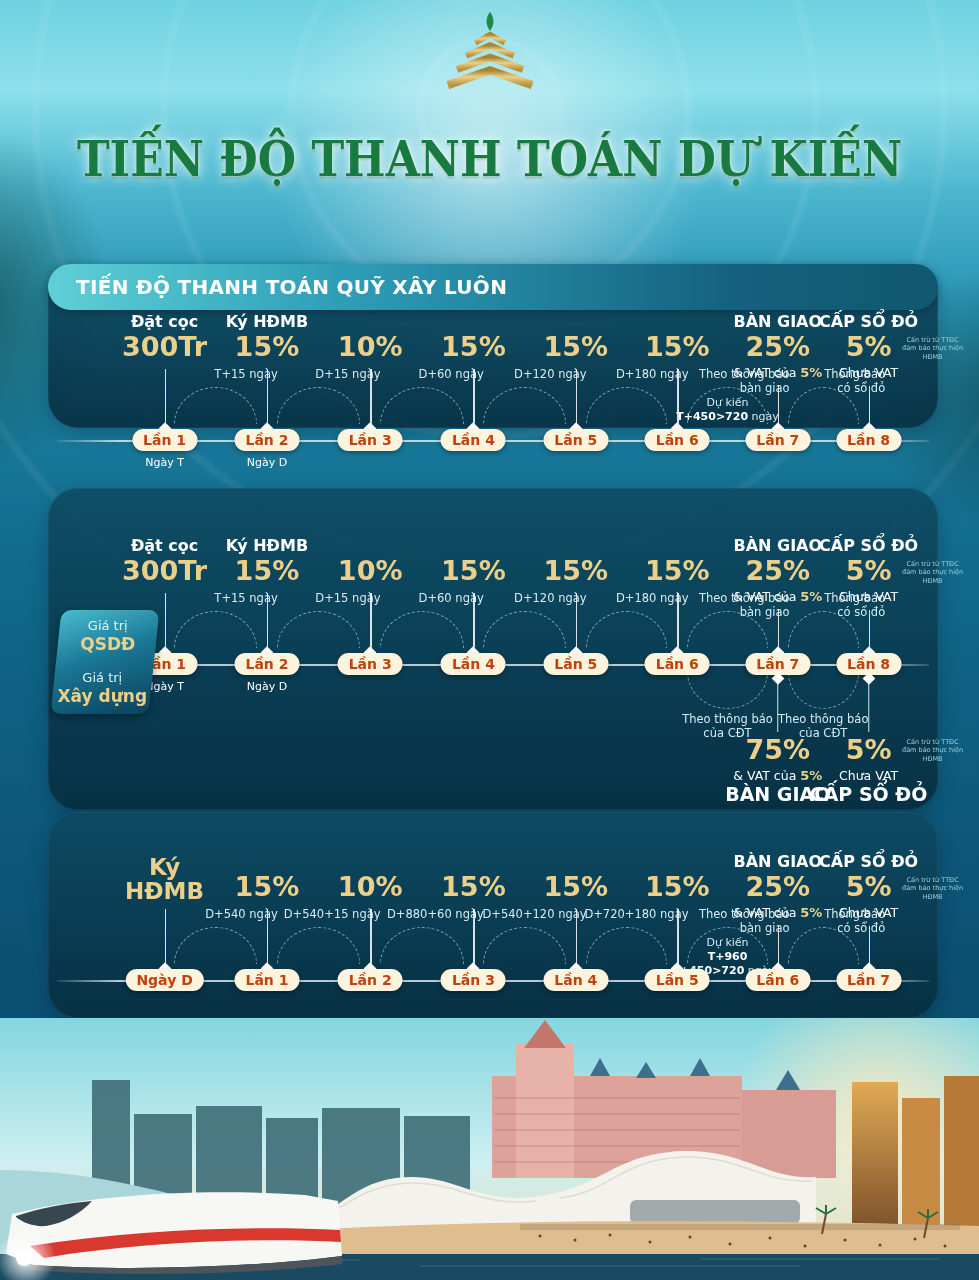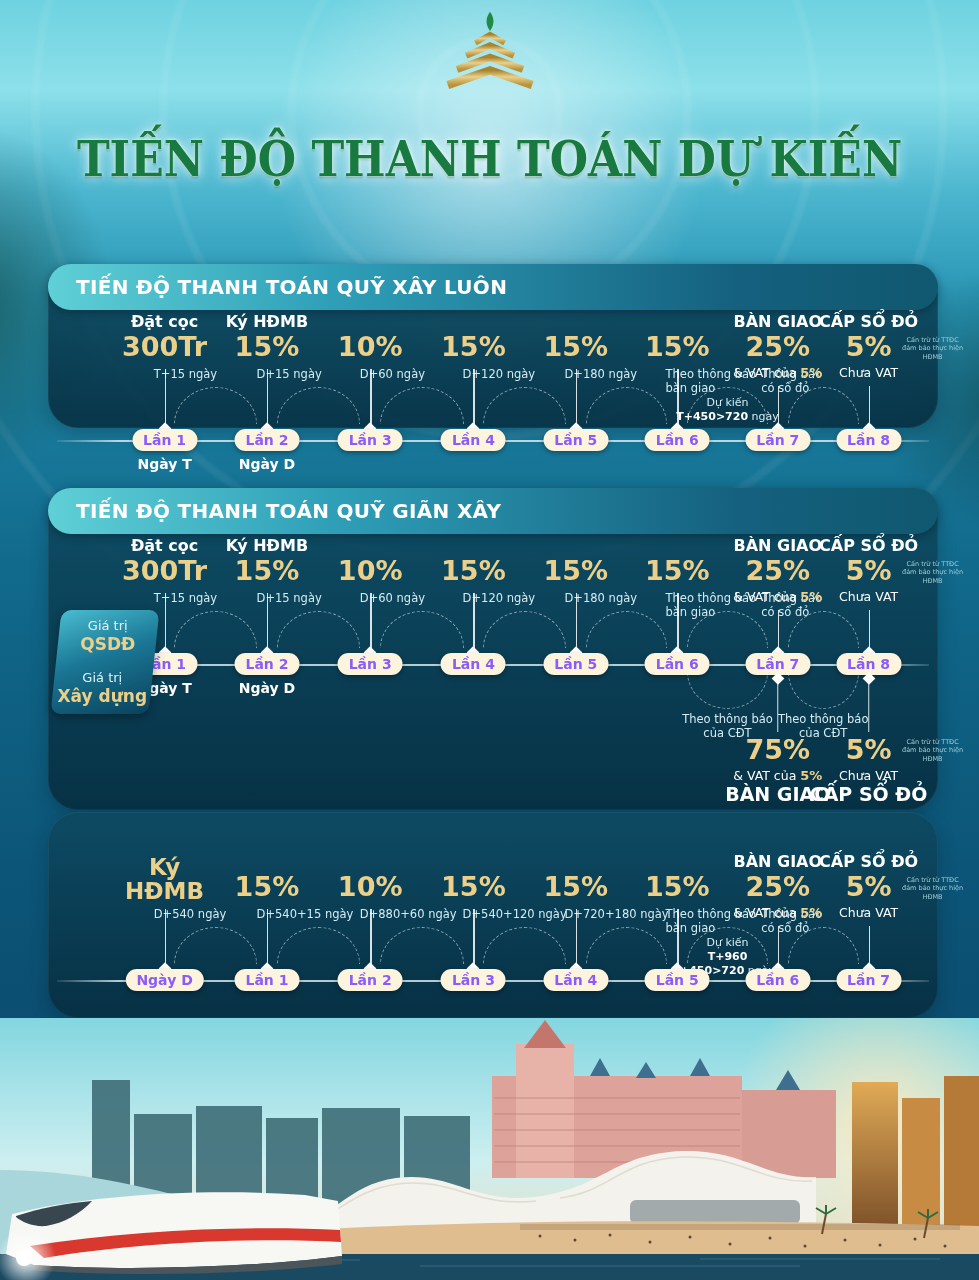--- a/index.html
+++ b/index.html
@@ -49,25 +49,25 @@
   .tl-col{position:absolute;top:0;width:132px;transform:translateX(-50%);text-align:center;}
   .col-label{position:absolute;top:2px;width:100%;color:#fff;font-weight:700;font-size:16px;white-space:nowrap;}
   .col-value{position:absolute;top:21px;width:100%;color:#ecd089;font-weight:700;font-size:27px;white-space:pre-line;}
   .col-value.two-line{top:5px;font-size:23px;line-height:1.05;}
   .col-vat{position:absolute;top:55px;width:100%;color:#fff;font-size:12.5px;white-space:nowrap;}
   .col-vat b.gold{color:#ecd089;font-size:13px;}
   .col-note{position:absolute;top:26px;left:96px;width:68px;font-size:6.5px;line-height:1.3;color:#9ccdd6;text-align:center;white-space:pre-line;}
   .vline{position:absolute;top:59px;left:50%;width:1.5px;height:58px;background:rgba(255,255,255,.85);}
   .has-vat .vline{top:76px;height:41px;}
   .diamond{position:absolute;top:114px;left:50%;width:9px;height:9px;background:#fff;transform:translateX(-50%) rotate(45deg);box-shadow:0 1px 2px rgba(0,0,0,.3);}
-  .pill{position:absolute;top:119px;left:50%;transform:translateX(-50%);background:#fdf4dd;color:#8b5cf6;
+  .pill{position:absolute;top:119px;left:50%;transform:translateX(-50%);background:#fdf4dd;color:#c2410c;
     font-weight:700;font-size:14px;line-height:18px;padding:2px 11px;border-radius:12px;white-space:nowrap;
     box-shadow:0 2px 5px rgba(0,0,0,.35);}
-  .col-sub{position:absolute;top:146px;width:100%;color:#fff;font-weight:700;font-size:14px;white-space:nowrap;}
-  .interval-label{position:absolute;top:57px;transform:translateX(-50%);width:124px;text-align:left;
+  .col-sub{position:absolute;top:146px;width:100%;color:#fff;font-weight:400;font-size:11px;white-space:nowrap;}
+  .interval-label{position:absolute;top:57px;transform:translateX(-50%);width:124px;text-align:right;
     font-size:11.5px;color:#d5ecf2;line-height:1.25;white-space:pre-line;}
   .interval-extra{position:absolute;top:86px;transform:translateX(-50%);width:130px;text-align:center;
     font-size:11px;color:#d5ecf2;line-height:1.25;}
   .interval-extra b{color:#fff;}
   .arc-wrap{position:absolute;top:77px;height:37px;overflow:hidden;}
   .arc{position:absolute;left:0;right:0;top:0;height:200%;border:1.6px dashed rgba(235,248,252,.55);border-radius:50%;box-sizing:border-box;}
 
   
   .p2-leftbox{position:absolute;left:8px;top:122px;width:98px;height:104px;transform:skewX(-6deg);
     background:linear-gradient(160deg,#49bcd0 0%,#1a7795 45%,#0a425c 100%);border-radius:10px;
@@ -215,21 +215,20 @@
 đảm bảo thực hiện
 HĐMB</div>
           <div class="vline"></div>
           <div class="diamond"></div>
           <div class="pill">Lần 8</div>
         </div>
       </div>
   </section>
 
   <section class="panel" id="panel2">
-    <div class="panel-bar">TIẾN ĐỘ THANH TOÁN QUỸ GIÃN XÂY</div>
     <div class="timeline">
         <div class="tl-line"></div>
         <div class="arc-wrap" style="left: 14.2%; width: 9.3%;">
           <div class="arc"></div>
         </div>
         <div class="interval-label" style="left: 18.85%;">T+15 ngày</div>
         <div class="arc-wrap" style="left: 25.7%; width: 9.4%;">
           <div class="arc"></div>
         </div>
         <div class="interval-label" style="left: 30.4%;">D+15 ngày</div>

